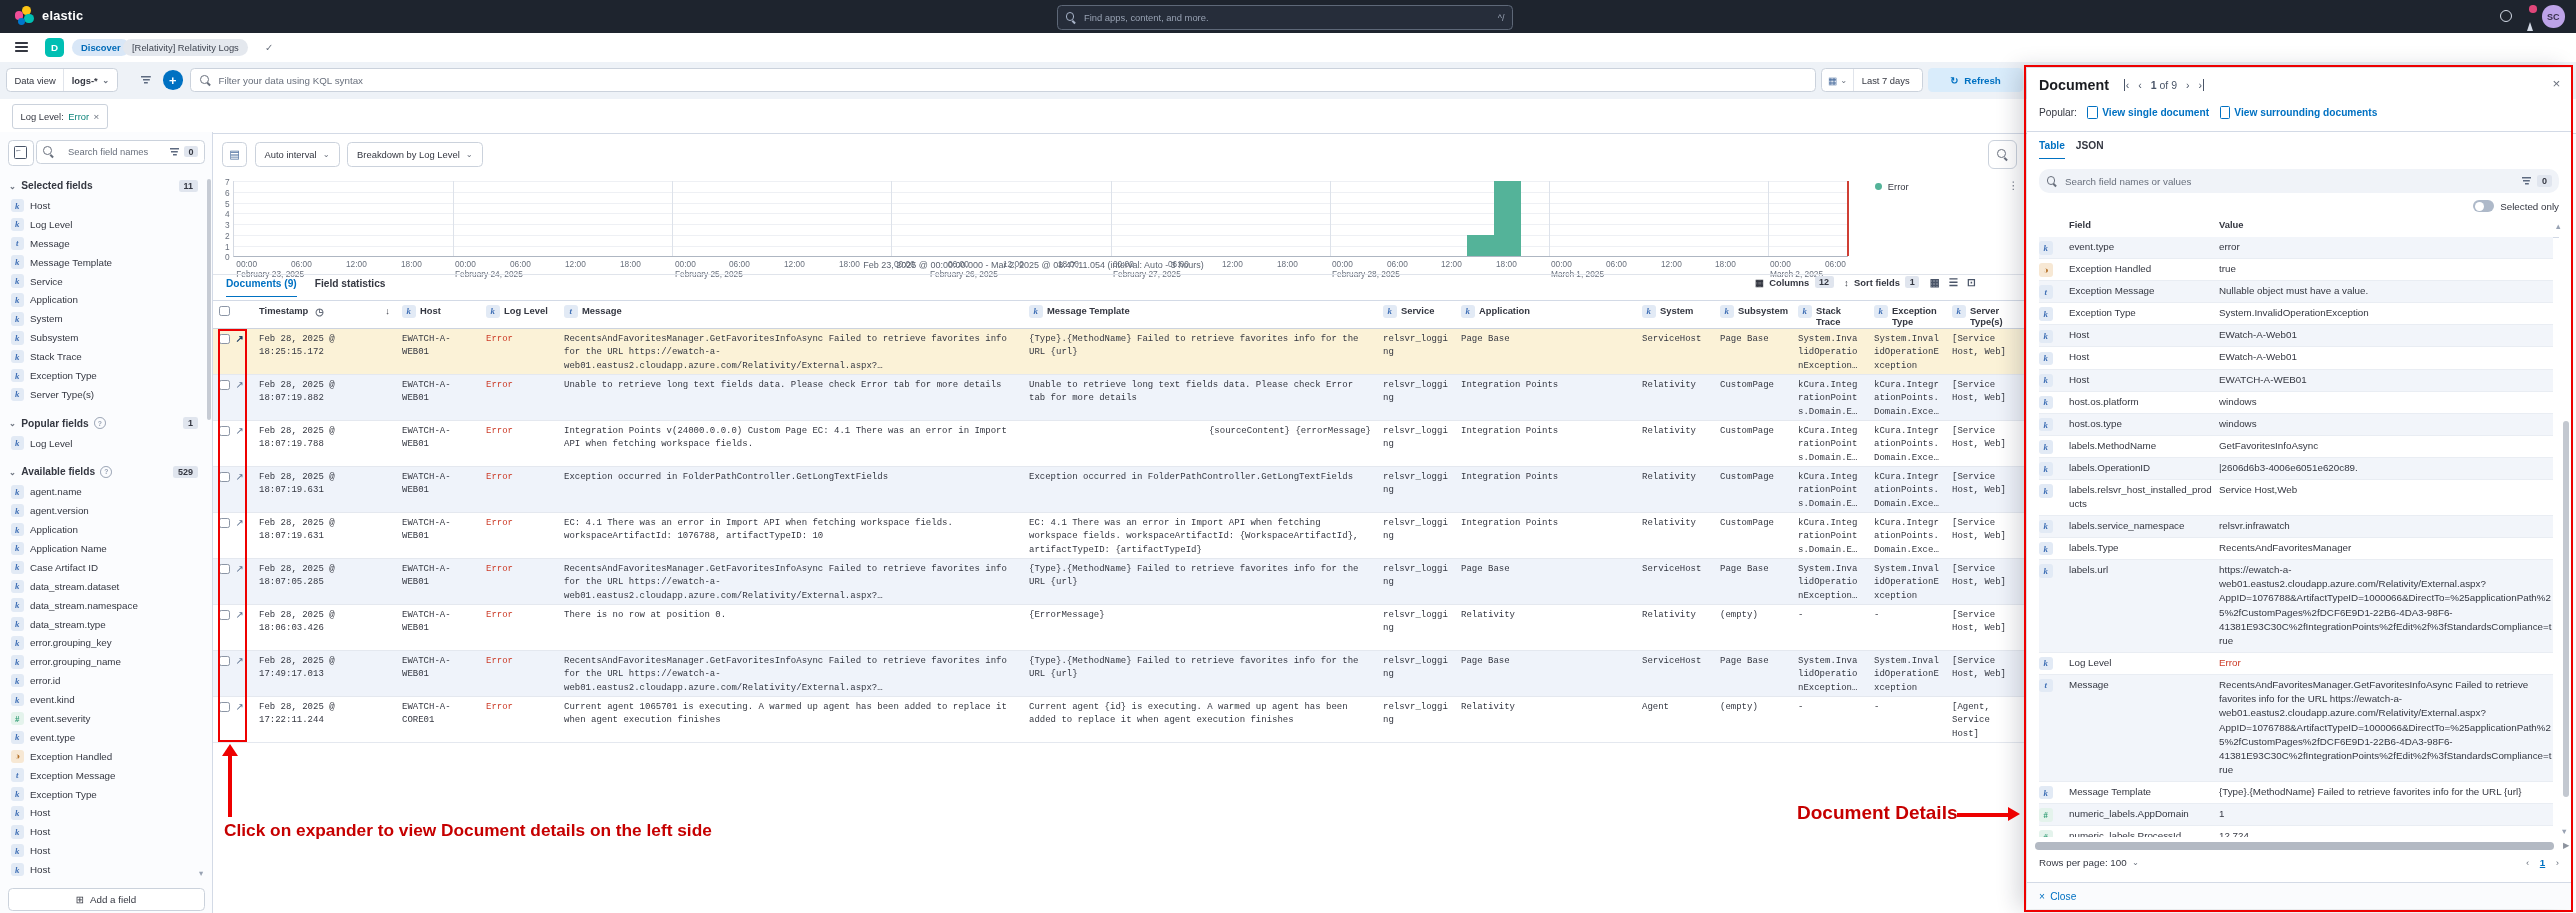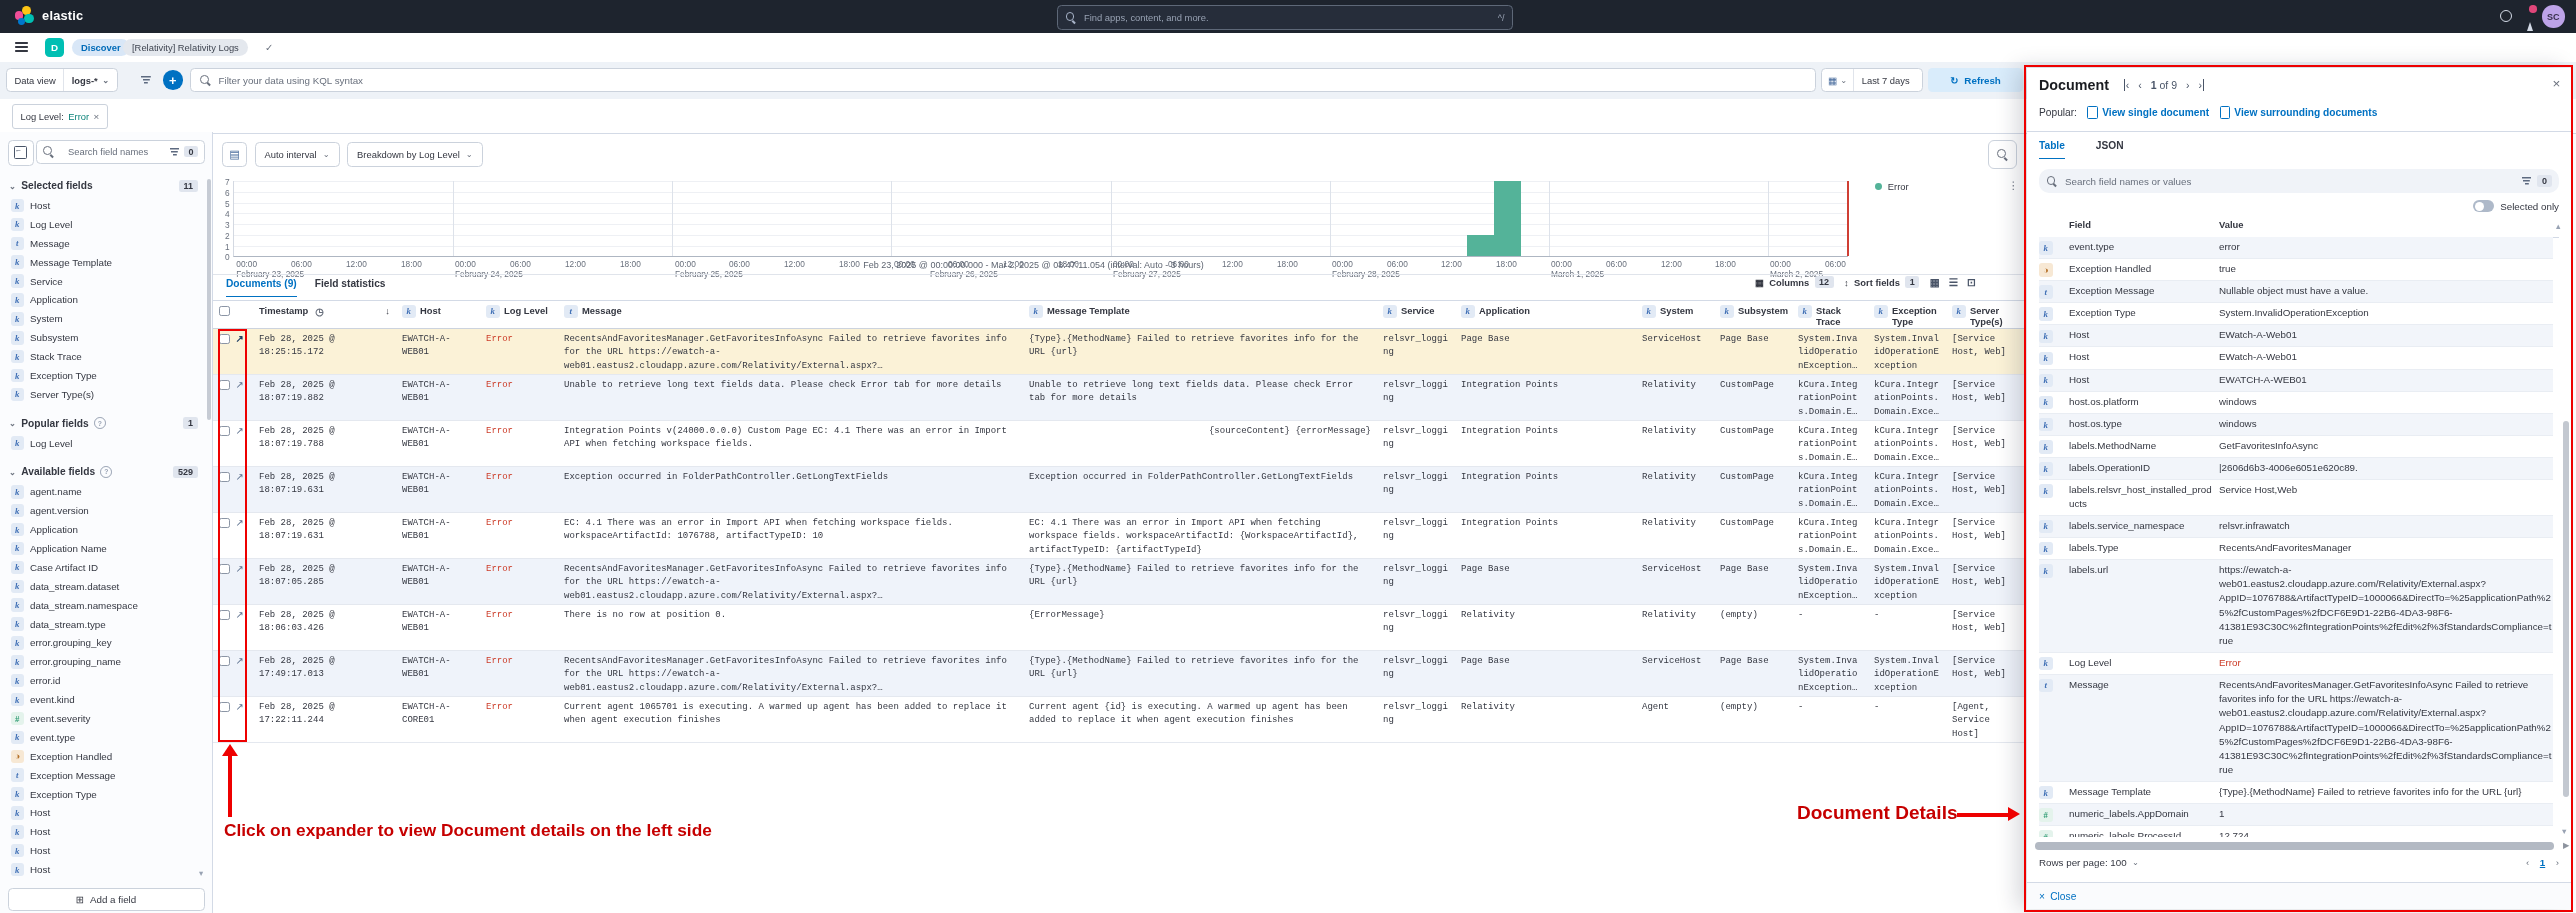--- a/index.html
+++ b/index.html
@@ -151,21 +151,21 @@
   .fl-title{position:absolute;left:12px;top:9px;display:flex;align-items:center;gap:15px;}
   .fl-title h2{margin:0;font-size:14.3px;font-weight:700;color:#1a1c21;}
   .pgn{display:flex;align-items:center;gap:9px;color:#4a5568;font-size:10.5px;}
   .pgn .b{border-left:1.5px solid #4a5568;padding-left:0.8px;}
   .pgn .b2{border-right:1.5px solid #4a5568;padding-right:0.8px;}
   .fl-close{position:absolute;right:10.5px;top:7.5px;color:#69707d;font-size:13.5px;}
   .fl-actions{position:absolute;left:12px;top:38px;display:flex;align-items:center;gap:10.5px;font-size:10.2px;}
   .doc-ico{width:8.3px;height:10.5px;border:1.1px solid #0071c2;border-radius:1.5px;display:inline-block;}
   .alink{color:#0071c2;font-weight:600;display:flex;align-items:center;gap:4.5px;}
   .fl-div{position:absolute;left:0;top:63px;width:100%;border-bottom:0.8px solid #d3dae6;}
-  .fl-tabs{position:absolute;left:12px;top:72px;display:flex;gap:31px;font-size:10.2px;font-weight:700;}
+  .fl-tabs{position:absolute;left:12px;top:72px;display:flex;gap:11px;font-size:10.2px;font-weight:700;}
   .fl-search{position:absolute;left:12px;top:101px;width:520px;height:24px;background:#f0f3f8;border-radius:10px;
              display:flex;align-items:center;gap:6px;padding:0 7.5px;box-sizing:border-box;}
   .fl-search input{flex:1;border:none;outline:none;background:transparent;font-size:9.8px;font-family:"Liberation Sans",sans-serif;}
   .fl-search input::placeholder{color:#69707d;}
   .fl-selonly{position:absolute;right:12px;top:132px;display:flex;align-items:center;gap:6px;font-size:9.8px;}
   .toggle{width:21px;height:12px;border-radius:6px;background:#aeb9c9;position:relative;}
   .toggle:before{content:"";position:absolute;left:1.5px;top:1.5px;width:9px;height:9px;border-radius:50%;background:#fff;}
   .fl-thead{position:absolute;left:12px;top:151px;width:520px;height:18px;font-size:9.4px;font-weight:700;border-bottom:0.8px solid #d3dae6;}
   .fl-thead .f{position:absolute;left:30px;}
   .fl-thead .v{position:absolute;left:180px;}

